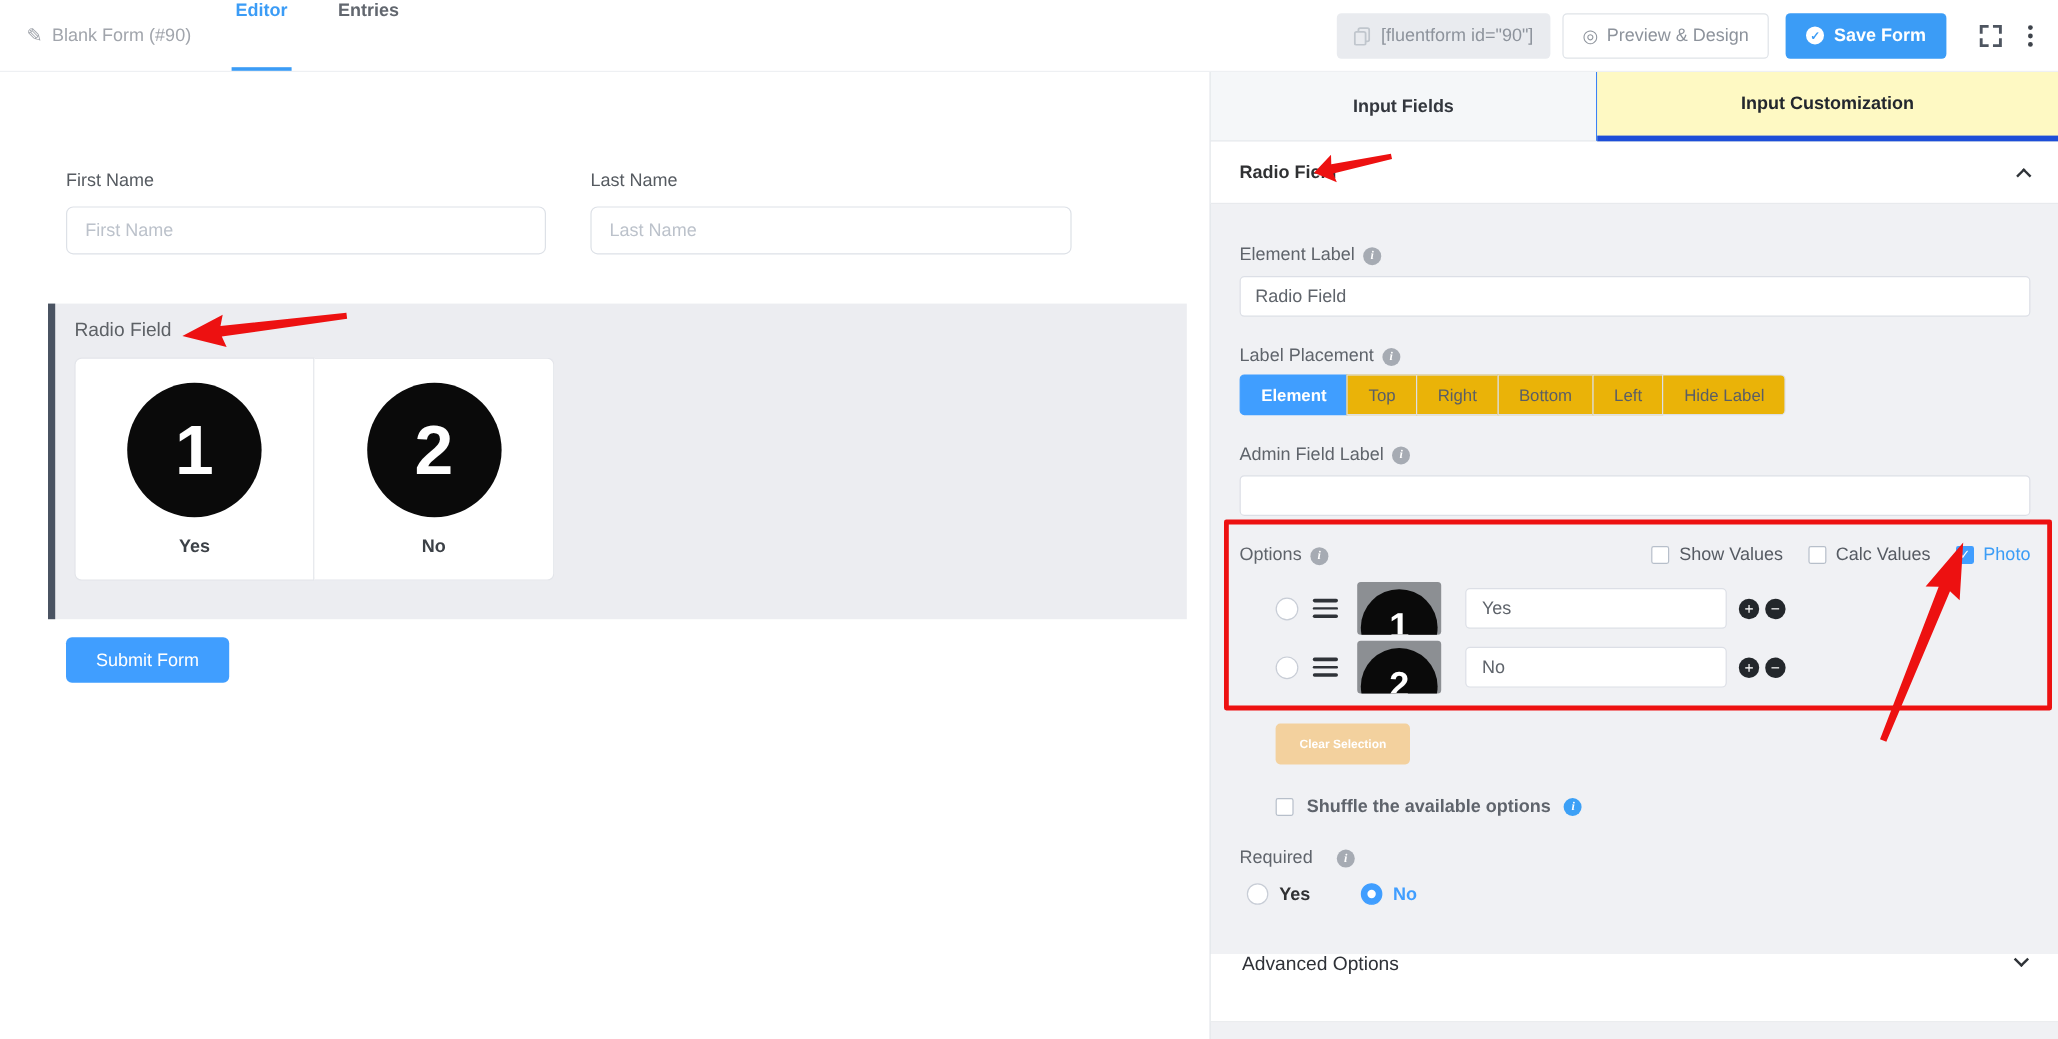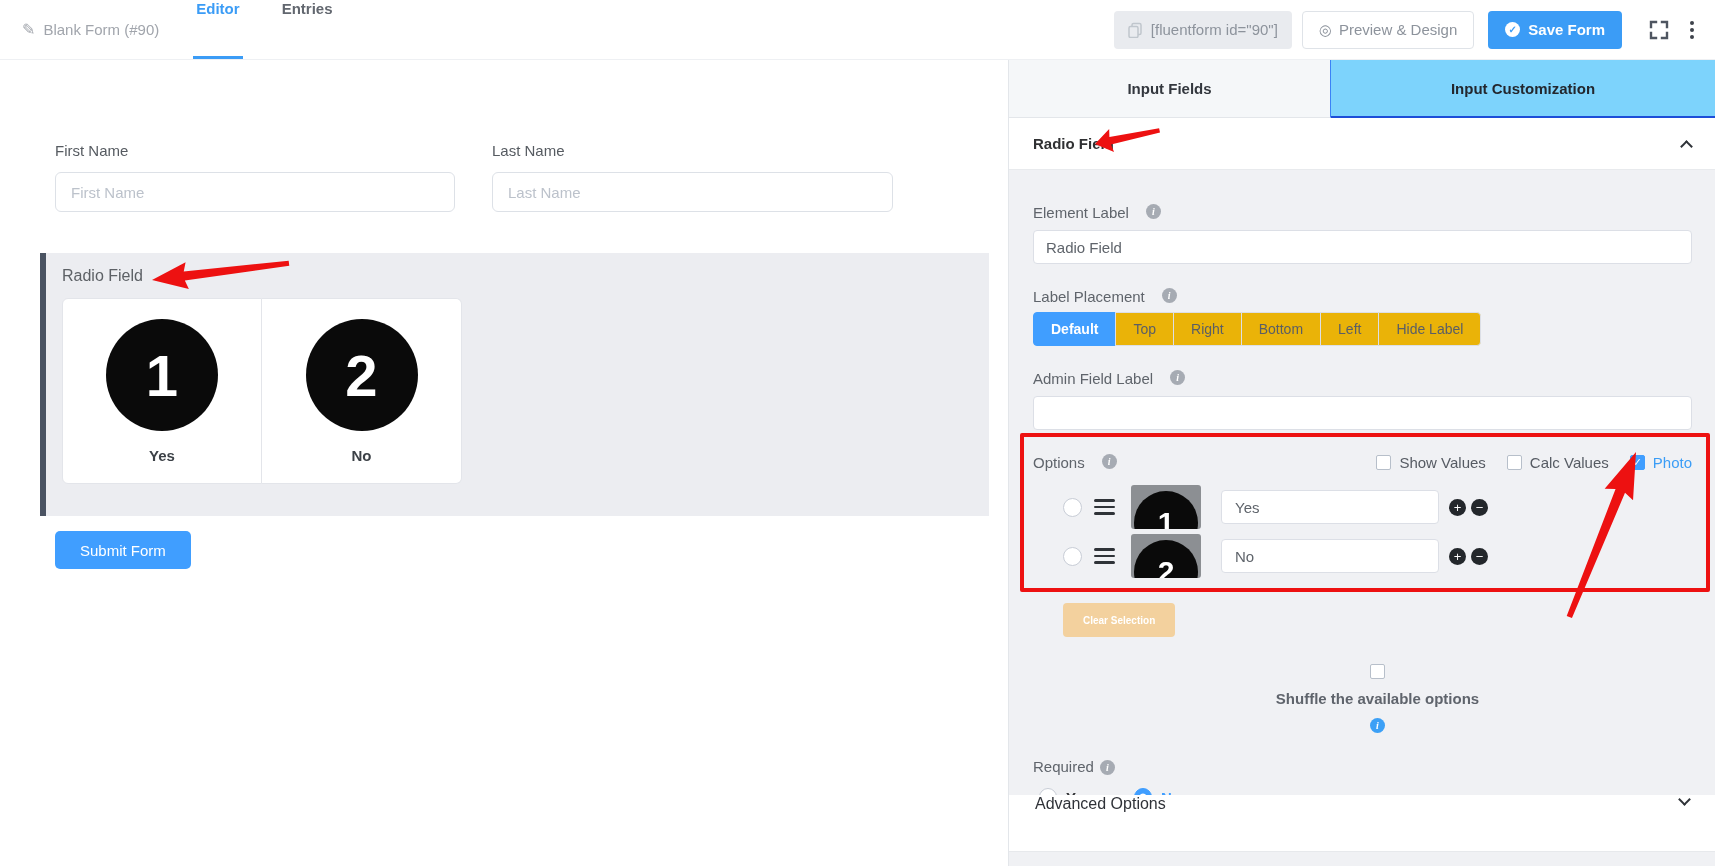--- a/index.html
+++ b/index.html
@@ -59,30 +59,30 @@
              font-family:inherit; cursor:pointer; }
 
   
   .sidebar { position:absolute; left:1008px; top:60px; width:707px; height:806px;
              background:#f0f1f4; border-left:1px solid #e3e6ea; display:flex; flex-direction:column; }
   .side-tabs { display:flex; height:58px; flex:0 0 58px; }
   .side-tab { display:flex; align-items:center; justify-content:center; font-size:15px;
               font-weight:bold; color:#33373e; cursor:pointer; }
   .side-tab.inactive { width:322px; background:#f5f7f9; border-bottom:1px solid #e3e6ea;
               border-right:1px solid #3b82f6; }
-  .side-tab.active { flex:1; background:#7dd3fc; border-bottom:2px solid #1d4ed8; color:#23272e; }
+  .side-tab.active { flex:1; background:#fef9c3; border-bottom:5px solid #1d4ed8; color:#23272e; }
   .side-head { height:52px; flex:0 0 52px; background:#fff; border-bottom:1px solid #e8eaed;
               display:flex; align-items:center; padding:0 24px; cursor:pointer; }
   .side-head-title { font-size:15px; font-weight:bold; color:#303133; }
   .chev { display:inline-block; width:9px; height:9px; border-style:solid; border-color:#2f3338;
               border-width:0 2.5px 2.5px 0; }
   .chev.up { transform:rotate(-135deg); margin-top:5px; }
   .chev.down { transform:rotate(45deg); margin-bottom:4px; }
   .side-content { height:625px; flex:0 0 625px; padding:34px 23px 0 24px; overflow:hidden; }
-  .grp-label { display:flex; align-items:flex-start; gap:17px; font-size:15px; color:#5f646b; }
+  .grp-label { display:flex; align-items:flex-end; gap:7px; font-size:15px; color:#5f646b; }
   .info-i { width:15px; height:15px; border-radius:50%; background:#a6abb3; color:#fff;
               font-size:10px; font-style:italic; font-weight:bold; font-family:"Liberation Serif", serif;
               display:inline-flex; align-items:center; justify-content:center; flex:0 0 15px; cursor:pointer; }
   .info-i.blue { background:#3ca0f6; }
   .s-input { width:100%; height:34px; border:1px solid #dcdfe6; border-radius:4px; background:#fff;
               padding:0 12px; font-size:15px; color:#5f646b; font-family:inherit; }
   .mb9  { margin-bottom:9px; }
   .mb6  { margin-bottom:7px; }
   .grp  { margin-bottom:24px; }
   .seg-group { display:inline-flex; }
@@ -111,24 +111,24 @@
             width:64px; height:64px; background:#0a0a0a; border-radius:50%; color:#fff;
             font-weight:bold; font-size:30px; display:flex; align-items:center; justify-content:center; }
   .opt-input { width:218px; height:34px; margin-left:20px; border:1px solid #dcdfe6; border-radius:4px;
             background:#fff; padding:0 13px; font-size:15px; color:#5f646b; font-family:inherit; }
   .pm { display:flex; gap:5px; margin-left:10px; }
   .pm-btn { width:17px; height:17px; border-radius:50%; background:#23272b; color:#fff; border:none;
             font-size:13px; line-height:15px; display:flex; align-items:center; justify-content:center;
             cursor:pointer; font-family:inherit; padding:0; }
   .clear-btn { margin:21px 0 0 30px; height:34px; padding:0 20px; background:#f3d19e; border:none;
             border-radius:4px; color:#fff; font-size:10px; font-weight:bold; font-family:inherit; cursor:pointer; }
-  .shuffle-row { margin:27px 0 0 30px; display:flex; align-items:center; gap:11px;flex-direction:column; }
+  .shuffle-row { margin:27px 0 0 30px; display:flex; align-items:center; gap:11px; }
   .shuffle-label { font-size:15px; font-weight:bold; color:#5f646c; }
   .required-wrap { margin:25px 0 0 0; }
-  .required-label-row { display:flex; align-items:flex-end; gap:6px; font-size:15px; color:#5f646b; }
+  .required-label-row { display:flex; align-items:flex-end; gap:20px; font-size:15px; color:#5f646b; }
   .req-radios { display:flex; align-items:center; margin:13px 0 0 6px; }
   .req-radio { width:18px; height:18px; border-radius:50%; border:1px solid #c8cdd6; background:#fff;
             cursor:pointer; position:relative; }
   .req-radio.checked { background:#409eff; border-color:#409eff; }
   .req-radio.checked::after { content:''; position:absolute; left:50%; top:50%; width:7px; height:7px;
             background:#fff; border-radius:50%; transform:translate(-50%,-50%); }
   .req-opt-label { margin-left:9px; font-size:15px; font-weight:bold; color:#303133; }
   .req-opt-label.sel { color:#409eff; }
   .req-gap { width:42px; }
   .advanced-row { height:57px; flex:0 0 57px; background:#fff; display:flex; 
@@ -243,21 +243,21 @@
       </div>
       <input class="s-input" value="Radio Field" style="">
     </div>
 
     <div class="grp">
       <div class="grp-label mb6">
         <span>Label Placement</span>
         <span class="info-i">i</span>
       </div>
       <div class="seg-group">
-        <button class="seg-btn active">Default</button>
+        <button class="seg-btn active">Element</button>
         <button class="seg-btn">Top</button>
         <button class="seg-btn">Right</button>
         <button class="seg-btn">Bottom</button>
         <button class="seg-btn">Left</button>
         <button class="seg-btn">Hide Label</button>
       </div>
     </div>
 
     <div class="grp">
       <div class="grp-label mb9">

